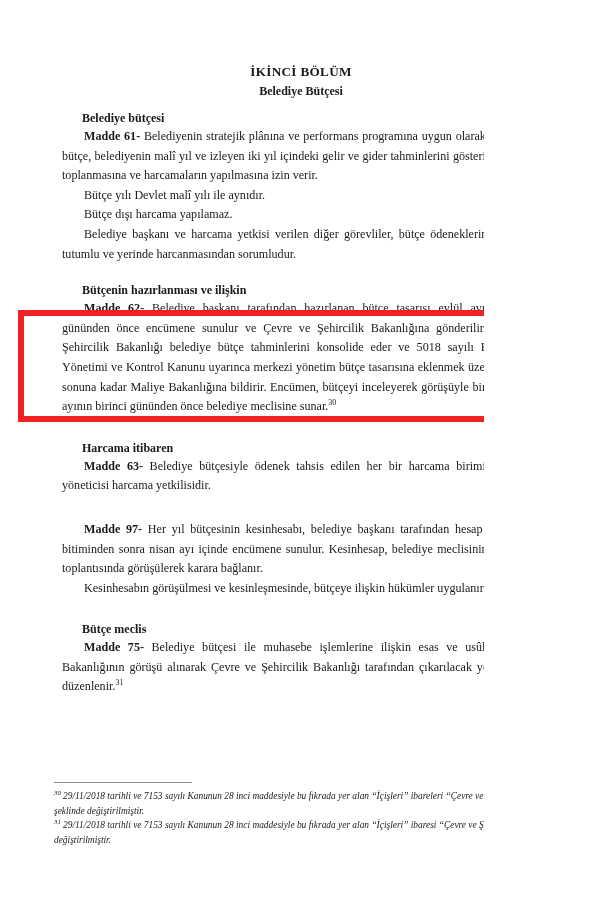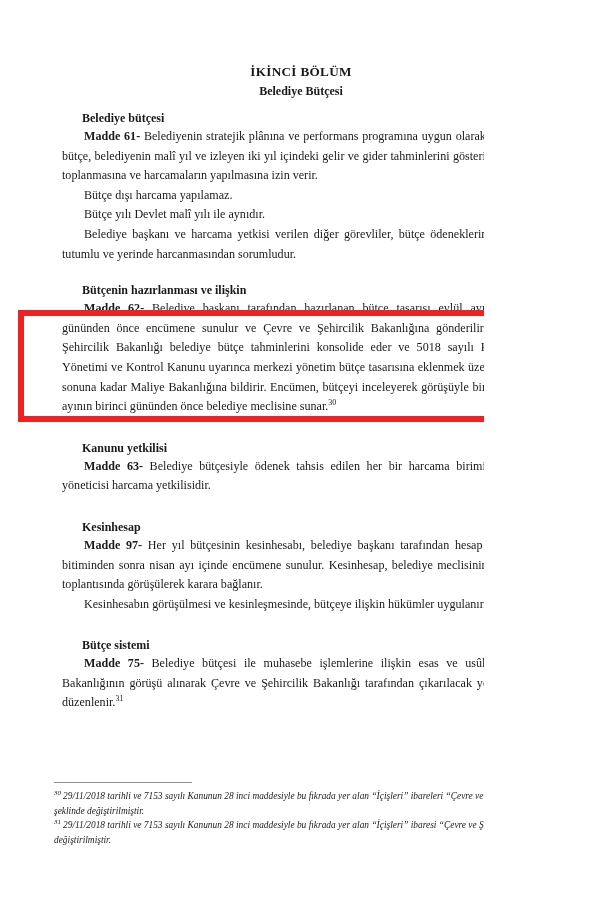--- a/index.html
+++ b/index.html
@@ -115,43 +115,42 @@
 <div id="page">
   <div class="sheet"></div>
 
   <div class="content">
 
     <h1 class="chapter-title">İKİNCİ BÖLÜM</h1>
     <h2 class="chapter-subtitle">Belediye Bütçesi</h2>
 
     <h3 class="section-heading">Belediye bütçesi</h3>
     <p class="body-par"><b class="madde">Madde 61-</b> Belediyenin stratejik plânına ve performans programına uygun olarak hazırlanan bütçe, belediyenin malî yıl ve izleyen iki yıl içindeki gelir ve gider tahminlerini gösterir, gelirlerin toplanmasına ve harcamaların yapılmasına izin verir.</p>
+    <p class="body-par">Bütçe yılı Devlet malî yılı ile aynıdır.</p>
     <p class="body-par">Bütçe dışı harcama yapılamaz.</p>
-    <p class="body-par">Bütçe yılı Devlet malî yılı ile aynıdır.</p>
     <p class="body-par">Belediye başkanı ve harcama yetkisi verilen diğer görevliler, bütçe ödeneklerinin verimli, tutumlu ve yerinde harcanmasından sorumludur.</p>
 
     <div class="spacer-md"></div>
 
     <h3 class="section-heading">Bütçenin hazırlanması ve ilişkin</h3>
     <p class="body-par"><span><b class="madde">Madde 62-</b> Belediye başkanı tarafından hazırlanan bütçe tasarısı eylül ayının birinci gününden önce encümene sunulur ve Çevre ve Şehircilik Bakanlığına gönderilir. Çevre ve Şehircilik Bakanlığı belediye bütçe tahminlerini konsolide eder ve 5018 sayılı Kamu Malî Yönetimi ve Kontrol Kanunu uyarınca merkezi yönetim bütçe tasarısına eklenmek üzere eylül ayı sonuna kadar Maliye Bakanlığına bildirir. Encümen, bütçeyi inceleyerek görüşüyle birlikte kasım ayının birinci gününden önce belediye meclisine sunar.</span><sup class="fn">30</sup></p>
 
     <div class="spacer-lg"></div>
 
-    <h3 class="section-heading">Kanunu yetkilisi</h3>
+    <h3 class="section-heading">Harcama itibaren</h3>
     <p class="body-par"><b class="madde">Madde 63-</b> Belediye bütçesiyle ödenek tahsis edilen her bir harcama biriminin en üst yöneticisi harcama yetkilisidir.</p>
 
     <div class="spacer-lg"></div>
 
-    <h3 class="section-heading">Kesinhesap</h3>
     <p class="body-par"><b class="madde">Madde 97-</b> Her yıl bütçesinin kesinhesabı, belediye başkanı tarafından hesap döneminin bitiminden sonra nisan ayı içinde encümene sunulur. Kesinhesap, belediye meclisinin mayıs ayı toplantısında görüşülerek karara bağlanır.</p>
     <p class="body-par">Kesinhesabın görüşülmesi ve kesinleşmesinde, bütçeye ilişkin hükümler uygulanır.</p>
 
     <div class="spacer-lg"></div>
 
-    <h3 class="section-heading">Bütçe sistemi</h3>
+    <h3 class="section-heading">Bütçe meclis</h3>
     <p class="body-par"><span><b class="madde">Madde 75-</b> Belediye bütçesi ile muhasebe işlemlerine ilişkin esas ve usûller Maliye Bakanlığının görüşü alınarak Çevre ve Şehircilik Bakanlığı tarafından çıkarılacak yönetmelikle düzenlenir.</span><sup class="fn">31</sup></p>
 
   </div>
 
   <div id="highlight-box"></div>
 
   <div class="footnotes">
     <div class="fn-rule"></div>
     <p class="fn-item"><sup>30</sup><span>29/11/2018 tarihli ve 7153 sayılı Kanunun 28 inci maddesiyle bu fıkrada yer alan “İçişleri” ibareleri “Çevre ve Şehircilik” şeklinde değiştirilmiştir.</span></p>
     <p class="fn-item"><sup>31</sup><span>29/11/2018 tarihli ve 7153 sayılı Kanunun 28 inci maddesiyle bu fıkrada yer alan “İçişleri” ibaresi “Çevre ve Şehircilik” şeklinde değiştirilmiştir.</span></p>

